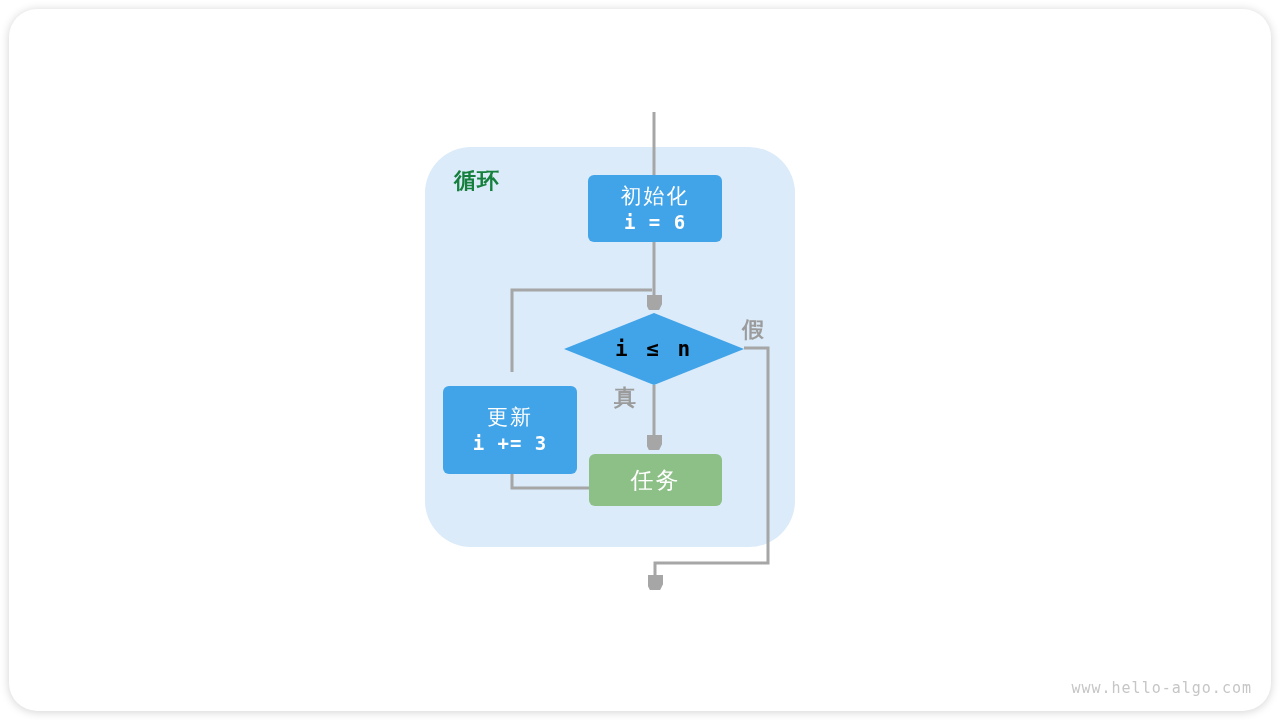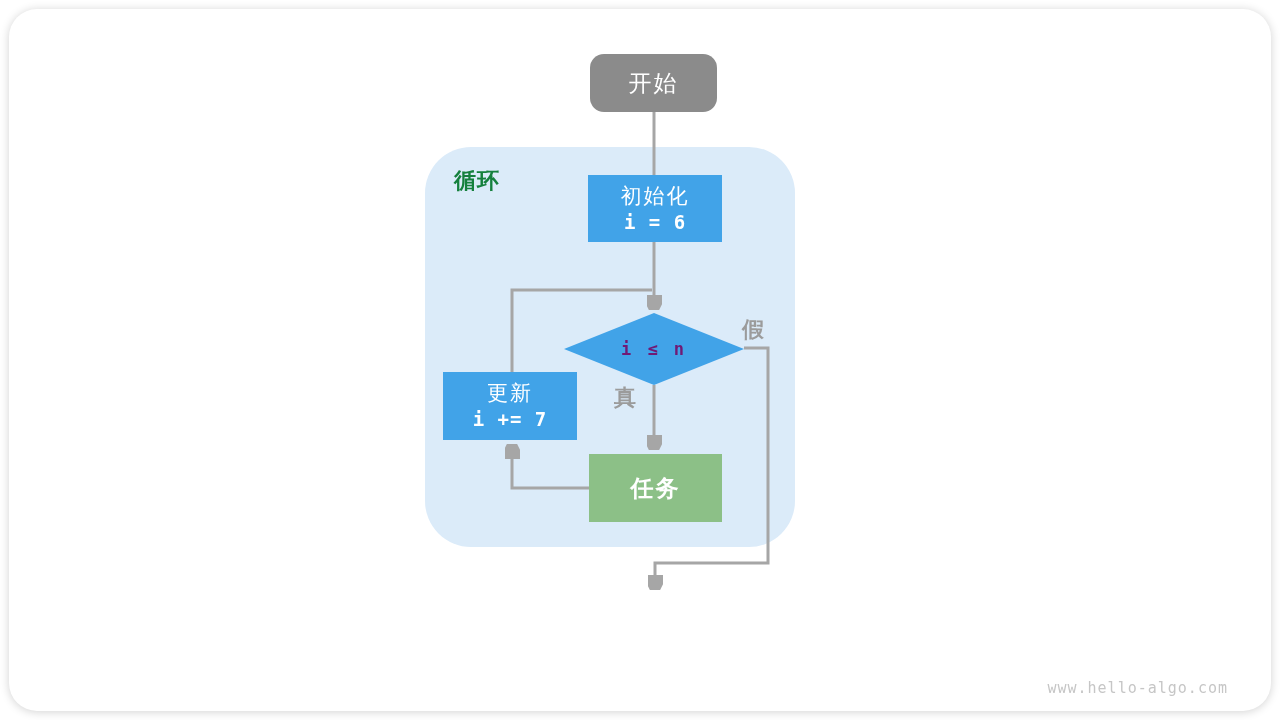--- a/index.html
+++ b/index.html
@@ -25,51 +25,51 @@
   }
 
   
   svg.edges { position: absolute; left: 0; top: 0; width: 1280px; height: 720px; }
   svg.edges path { stroke: #a6a6a6; stroke-width: 3; fill: none; }
 
   
   .node {
     position: absolute; display: flex; flex-direction: column;
     align-items: center; justify-content: center;
-    color: #ffffff; text-align: center; line-height: 1.25;
+    color: #ffffff; text-align: center; line-height: 1.25; border-radius: 6px;
   }
   .terminal { background: #8b8b8b; border-radius: 14px; font-size: 23px; font-weight: 500; letter-spacing: 2px; }
   .node-start { left: 590px; top: 54px;  width: 127px; height: 58px; }
   .node-end   { left: 590px; top: 594px; width: 130px; height: 58px; }
 
   .process-blue { background: #41a3e8; }
   .node-init   { left: 588px; top: 175px; width: 134px; height: 67px; }
-  .node-update { left: 443px; top: 372px; width: 134px; height: 68px; }
-  .node-task   { left: 589px; top: 454px; width: 133px; height: 68px; background: #8cc087; font-size: 23px; font-weight: 700; letter-spacing: 2px; }
+  .node-update { left: 443px; top: 386px; width: 134px; height: 88px; }
+  .node-task   { left: 589px; top: 454px; width: 133px; height: 52px; background: #8cc087; font-size: 23px; font-weight: 400; letter-spacing: 2px; }
 
   .node .cn   { font-size: 21px; font-weight: 500; letter-spacing: 2px; }
   .node .code { font-family: "DejaVu Sans Mono", monospace; font-size: 19px; font-weight: bold; letter-spacing: 1px; margin-top: 2px; }
 
   .diamond {
     position: absolute; left: 564px; top: 313px; width: 180px; height: 72px;
     background: #41a3e8;
     clip-path: polygon(50% 0, 100% 50%, 50% 100%, 0 50%);
     display: flex; align-items: center; justify-content: center;
-    color: #701a75; font-family: "DejaVu Sans Mono", monospace;
-    font-size: 17px; font-weight: bold; letter-spacing: 3px;
+    color: #000000; font-family: "DejaVu Sans Mono", monospace;
+    font-size: 21px; font-weight: bold; letter-spacing: 3px;
   }
 
   .edge-label {
     position: absolute; color: #9b9b9b; font-size: 22px; font-weight: bold;
   }
   .label-false { left: 742px; top: 315px; }
   .label-true  { left: 614px; top: 383px; }
 
   .watermark {
-    position: absolute; right: 52px; bottom: 23px;
+    position: absolute; right: 28px; bottom: 23px;
     color: #c6c6c6; font-family: "DejaVu Sans Mono", monospace; font-size: 15px;
     letter-spacing: 1px;
   }
 </style>
 </head>
 <body>
 
 <div class="card"></div>
 
 <div class="stage">
@@ -84,36 +84,33 @@
       </marker>
     </defs>
     <path d="M 654 112 L 654 177"></path>
     <path d="M 654 242 L 654 306" marker-end="url(#arrow)"></path>
     <path d="M 512 372 L 512 290 L 652 290"></path>
     <path d="M 654 385 L 654 446" marker-end="url(#arrow)"></path>
     <path d="M 589 488 L 512 488 L 512 448" marker-end="url(#arrow)"></path>
     <path d="M 744 348 L 768 348 L 768 563 L 655 563 L 655 586" marker-end="url(#arrow)"></path>
   </svg>
 
-  <div class="node terminal node-start">
-    <span>开始</span>
-  </div>
 
   <div class="node process-blue node-init">
     <span class="cn">初始化</span>
     <span class="code">i = 6</span>
   </div>
 
   <div class="diamond">
     <span>i ≤ n</span>
   </div>
 
   <div class="node process-blue node-update">
     <span class="cn">更新</span>
-    <span class="code">i += 7</span>
+    <span class="code">i += 3</span>
   </div>
 
   <div class="node node-task">
     <span>任务</span>
   </div>
 
 
   <div class="edge-label label-false">假</div>
   <div class="edge-label label-true">真</div>
 

